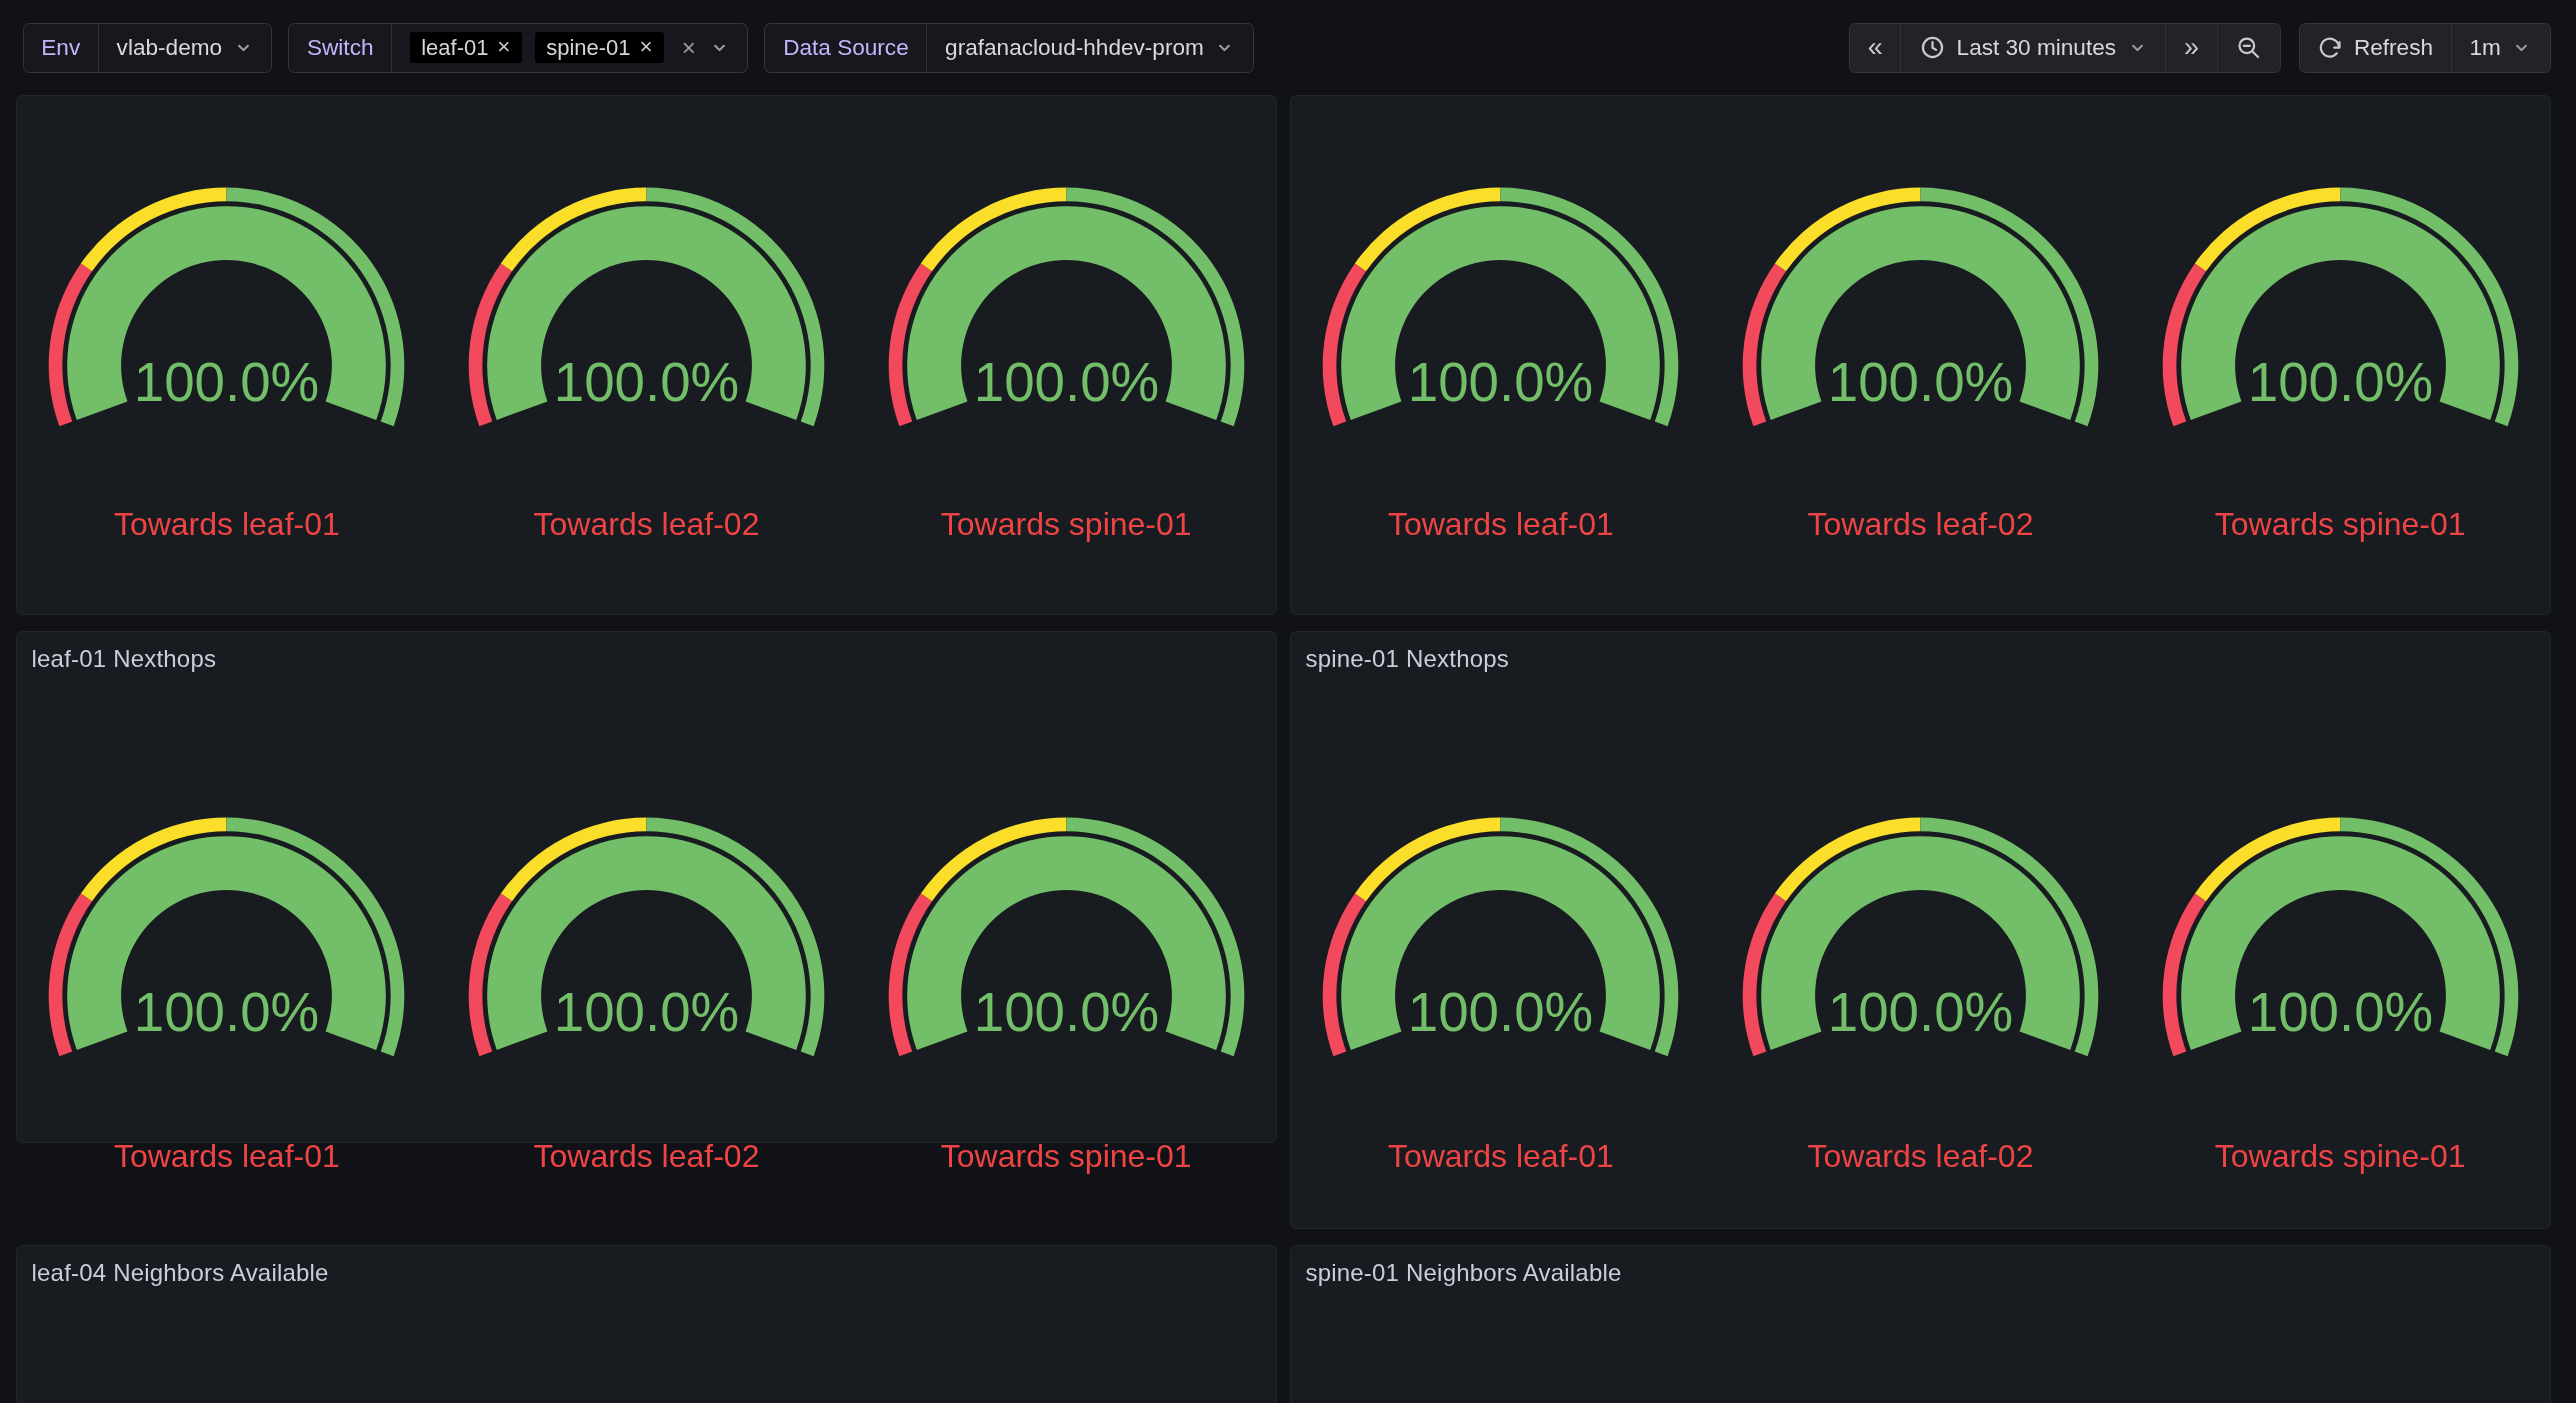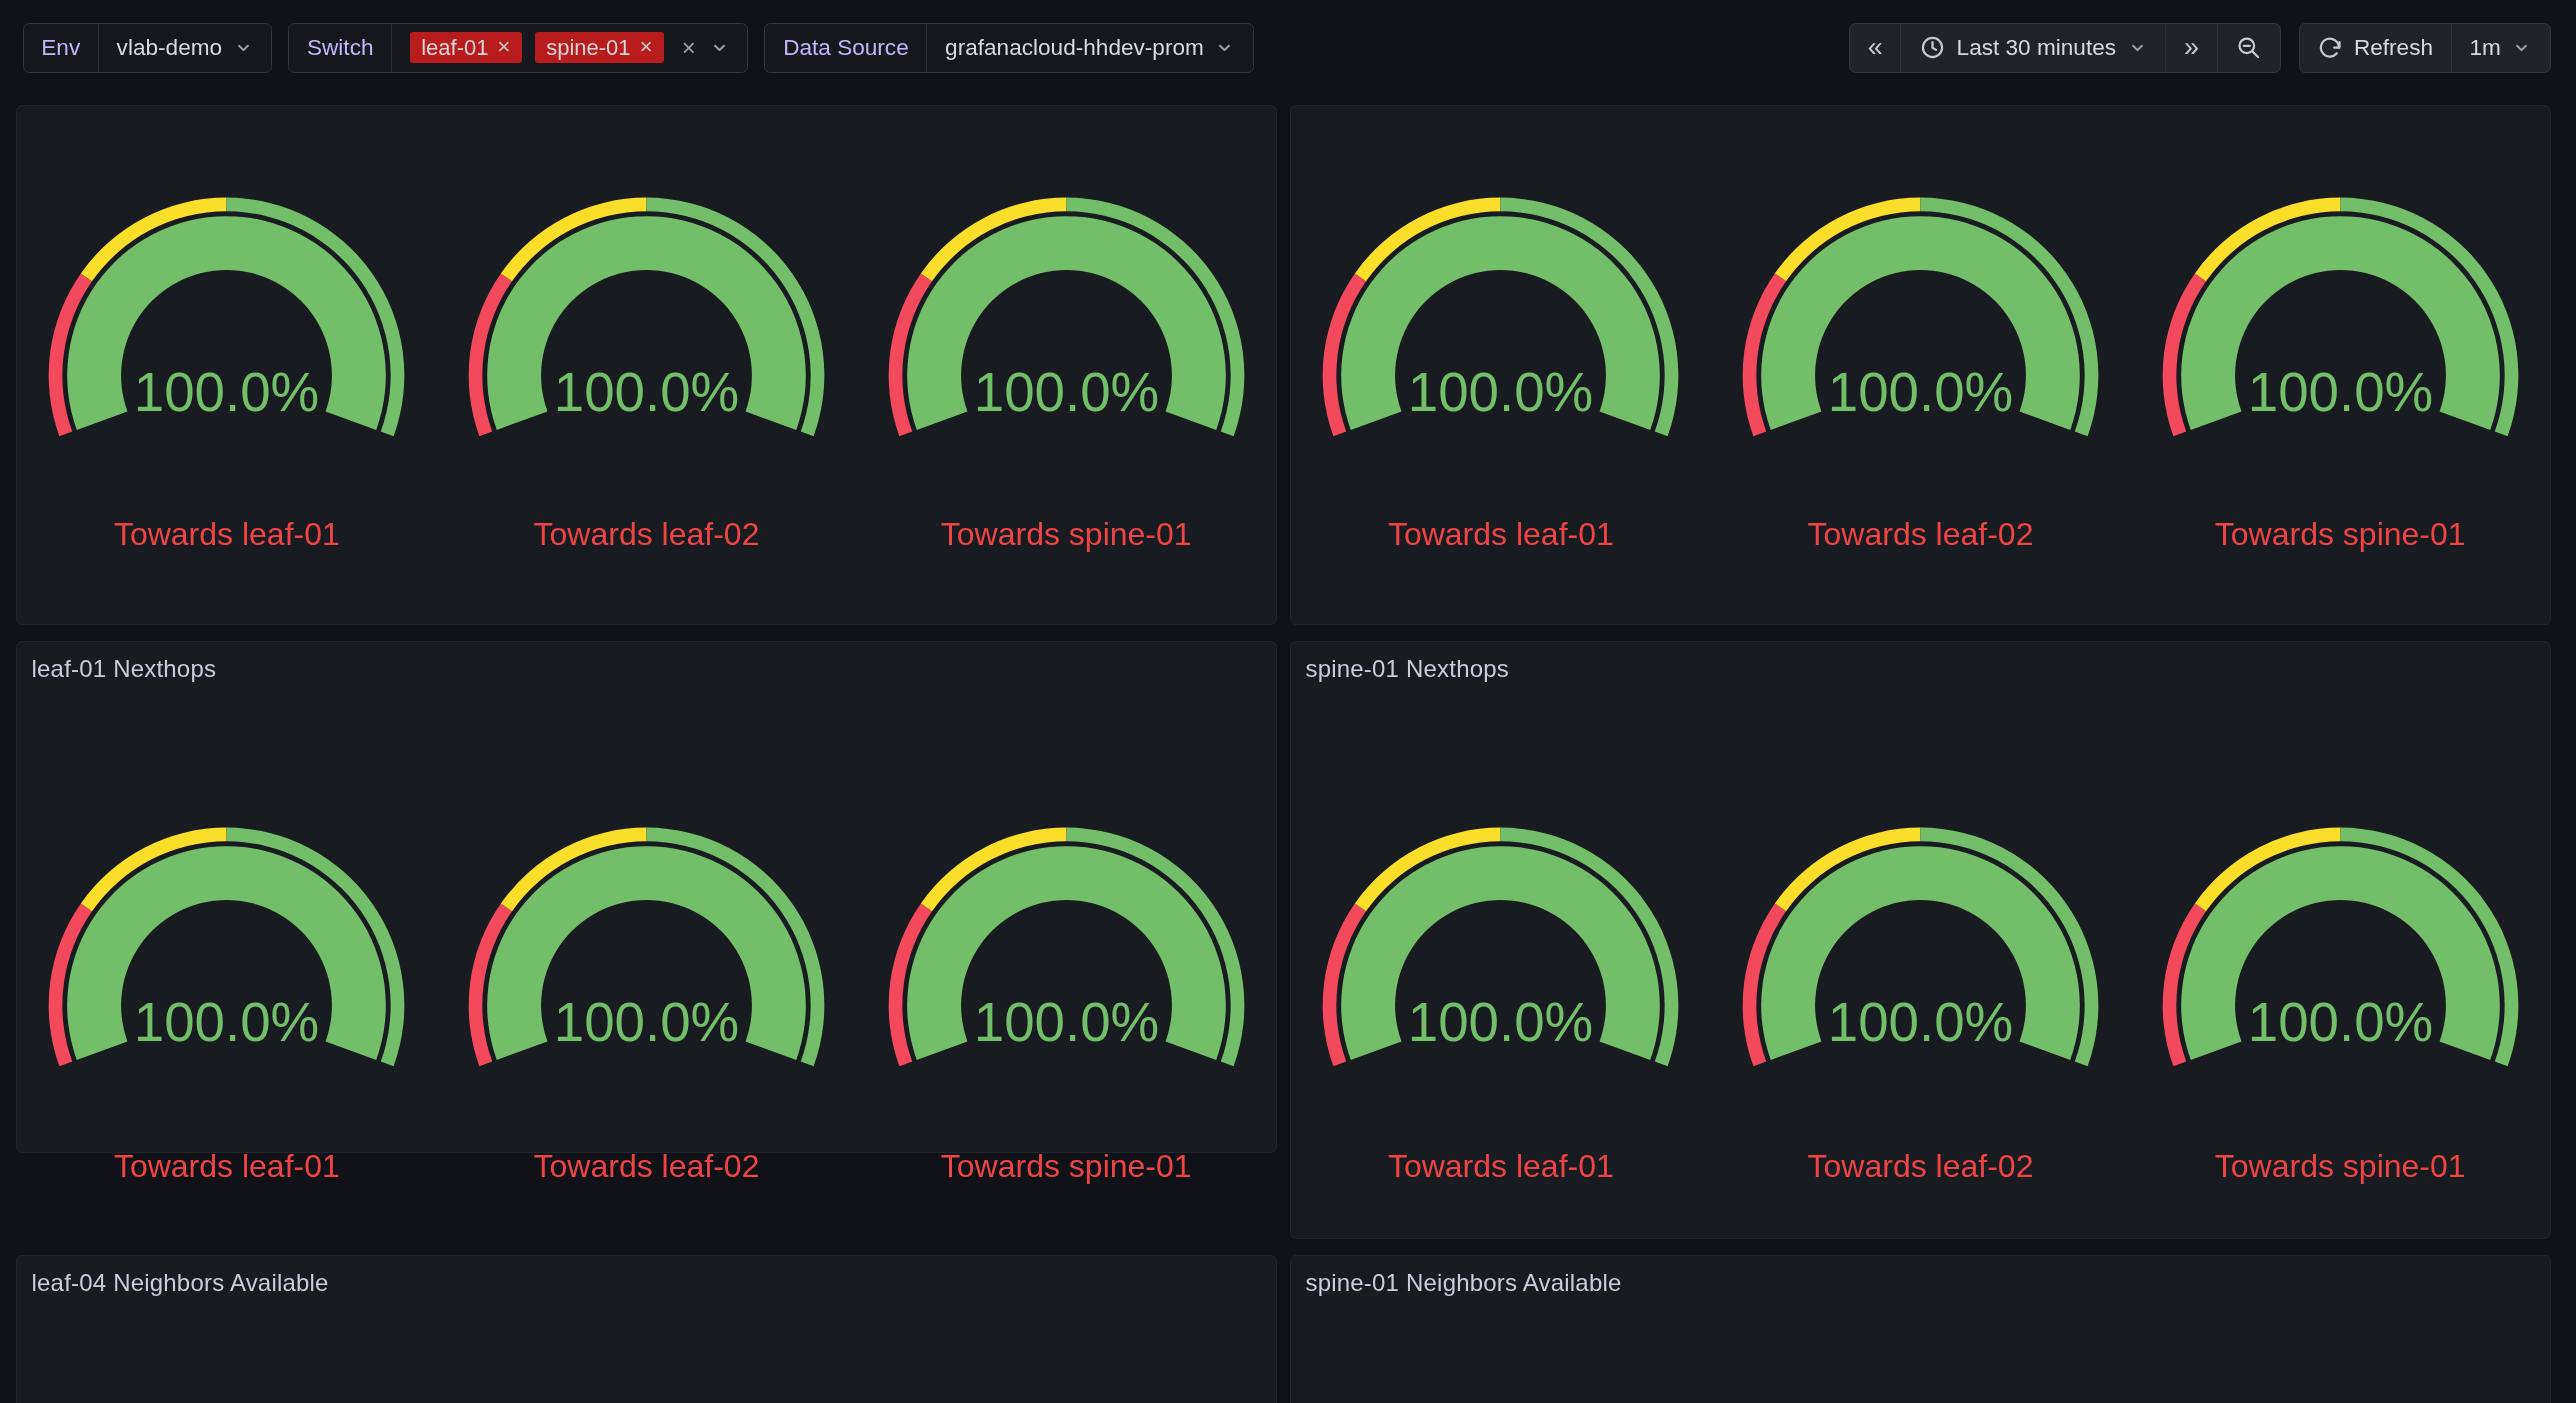--- a/index.html
+++ b/index.html
@@ -24,32 +24,32 @@
   .sec{
     display:flex;align-items:center;gap:10.5px;padding:0 17.7px;
     font-size:22.6px;color:#D8D9DA;white-space:nowrap;
     background:transparent;border:none;font-family:inherit;cursor:default;
   }
   .sec + .sec{border-left:0.8px solid #2E3138;}
   .sec.label{color:#c4b5fd;font-weight:500;}
   .chips-area{gap:13px;}
   .chip{
     display:inline-flex;align-items:center;gap:8.9px;
-    background:#b91c1c;border-radius:3.2px;height:31px;padding:0 11.3px;
+    background:#000000;border-radius:3.2px;height:31px;padding:0 11.3px;
     font-size:22px;color:#D5D6DB;
   }
   .chip-x{color:#C9CAD1;font-size:22.6px;line-height:1;}
   .clear-x{color:#9B9DA5;font-size:24px;line-height:1;margin-left:4.8px;}
   .icon{display:inline-flex;align-items:center;justify-content:center;flex:none;}
   .guill{font-size:27px;color:#C8C9CE;line-height:1;}
   .right{margin-left:auto;display:flex;gap:17.7px;}
   
   .panel{
     position:absolute;background:#181B1F;
-    border:0.8px solid #24262D;border-radius:6.4px;box-sizing:border-box;margin-top:10px;
+    border:0.8px solid #24262D;border-radius:6.4px;box-sizing:border-box;
   }
   .p-tl{top:95px;left:16px;width:1261px;height:520px;}
   .p-tr{top:95px;left:1290px;width:1261px;height:520px;}
   .p-ml{top:631px;left:16px;width:1261px;height:512px;}
   .p-mr{top:631px;left:1290px;width:1261px;height:598px;}
   .p-bl{top:1245px;left:16px;width:1261px;height:451px;}
   .p-br{top:1245px;left:1290px;width:1261px;height:451px;}
   .panel-title{
     position:absolute;top:13px;left:14.5px;right:14.5px;
     font-size:24px;font-weight:500;color:#CCCCDC;letter-spacing:0.2px;

